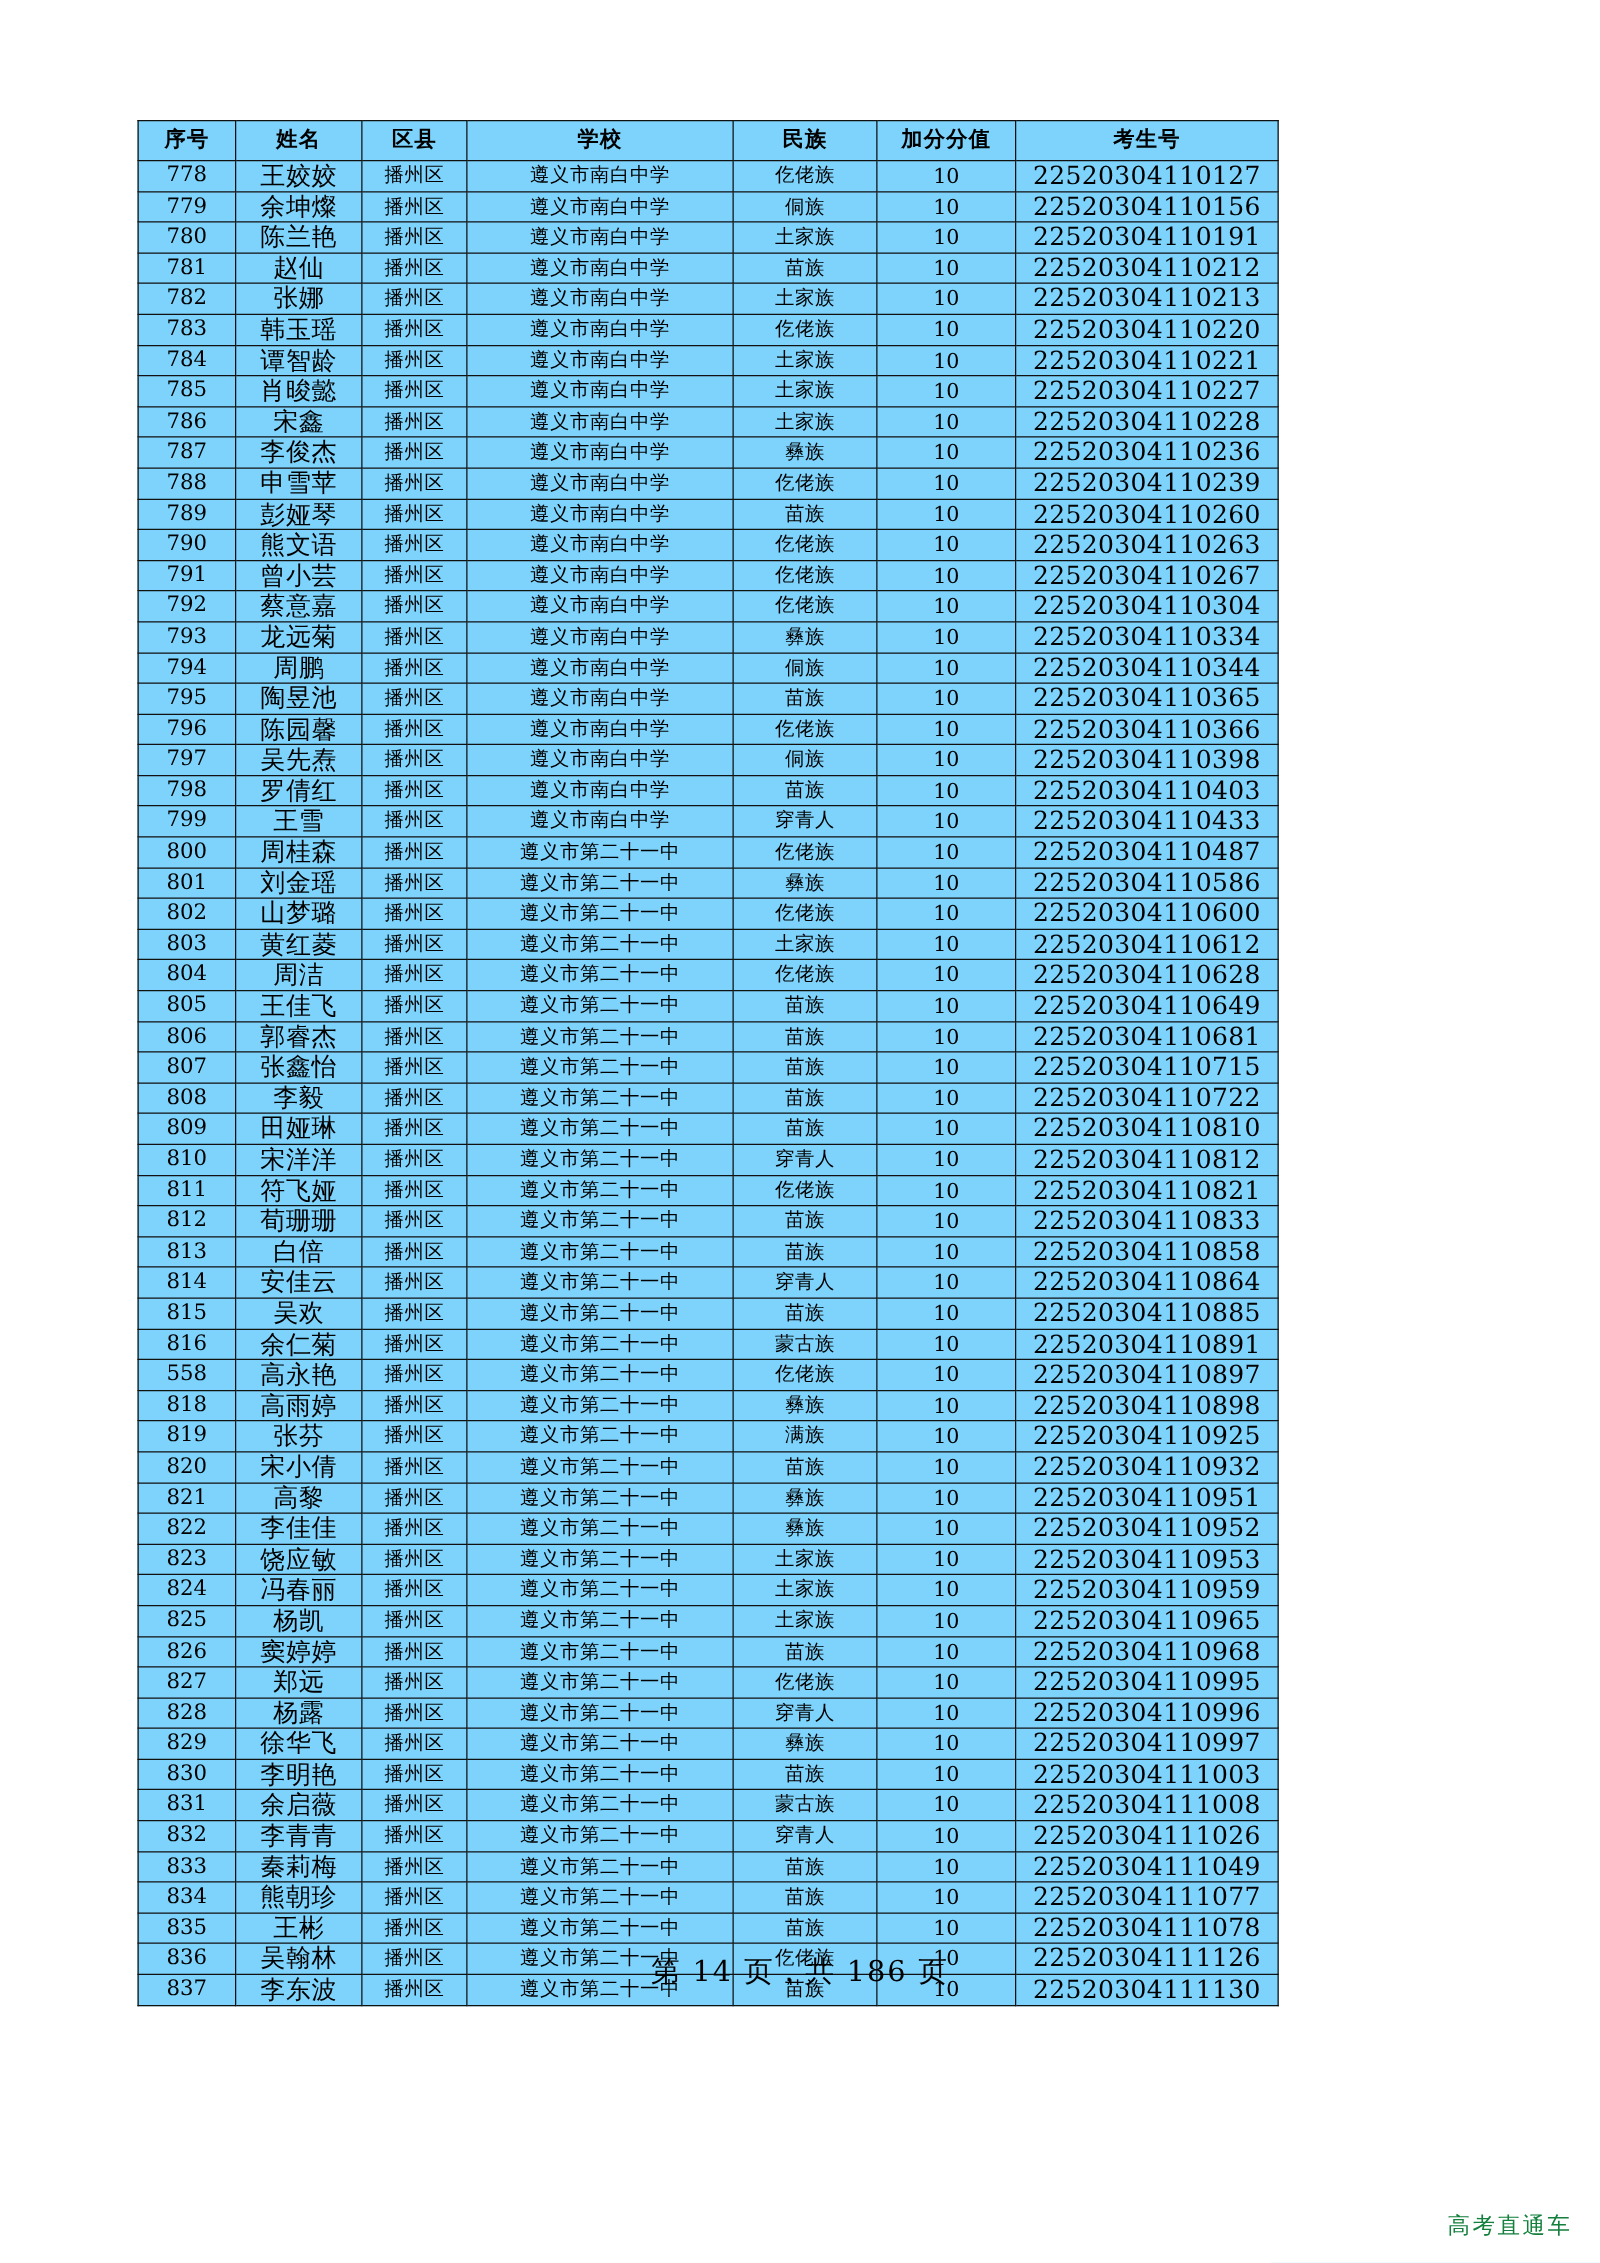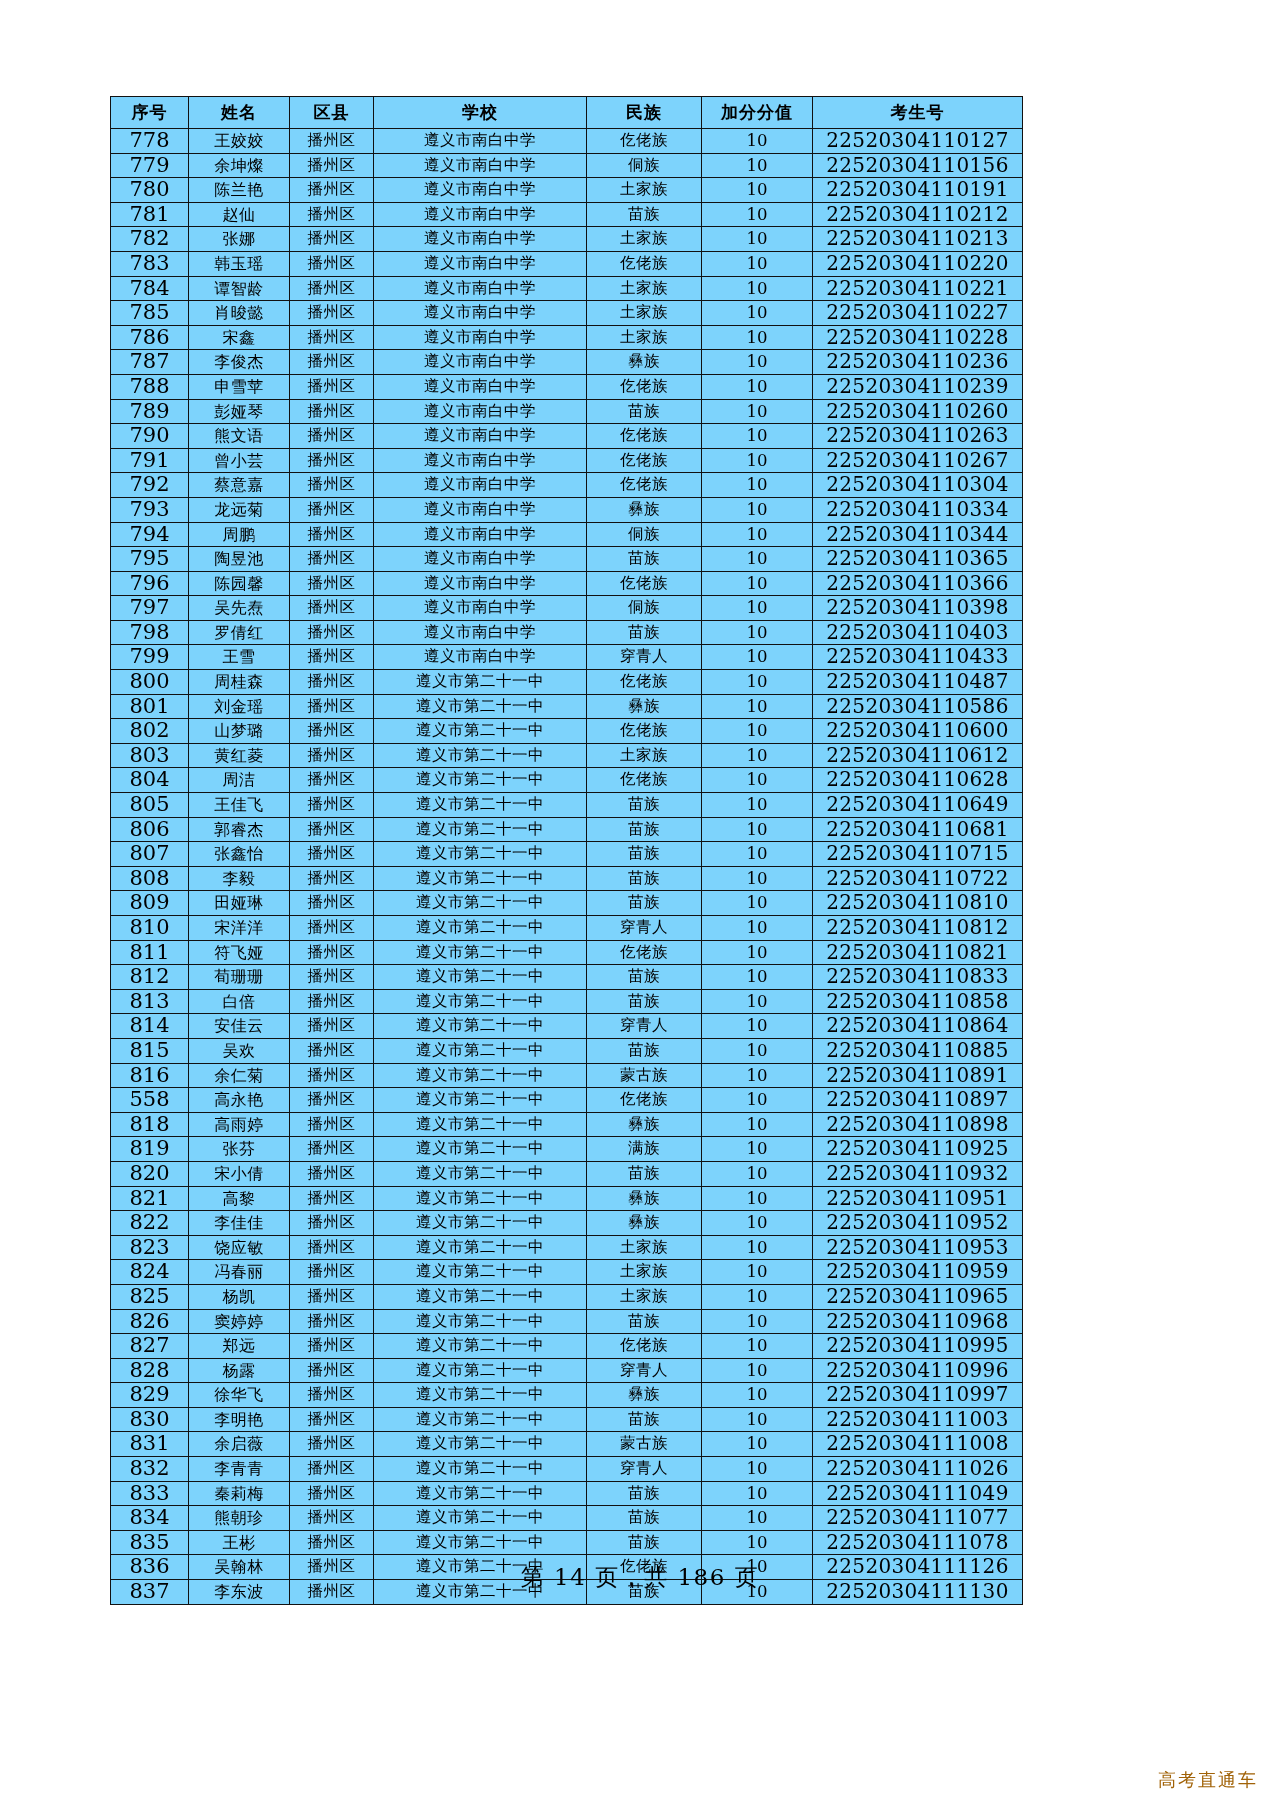--- a/index.html
+++ b/index.html
@@ -64,22 +64,22 @@
 
   
   col.c-idx    { width: 78px; }
   col.c-name   { width: 101px; }
   col.c-dist   { width: 84px; }
   col.c-school { width: 213px; }
   col.c-ethnic { width: 115px; }
   col.c-score  { width: 111px; }
   col.c-exam   { width: 210px; }
 
-  td.idx    { font-size: 21px; }
-  td.name   { font-size: 16px; letter-spacing: 0.5px; }
+  td.idx    { font-size: 17px; }
+  td.name   { font-size: 20px; letter-spacing: 0.5px; }
   td.dist   { font-size: 15.5px; letter-spacing: 0.5px; }
   td.school { font-size: 15.5px; letter-spacing: 0.5px; }
   td.ethnic { font-size: 15.5px; letter-spacing: 0.5px; }
   td.score  { font-size: 16.5px; }
   td.exam   { font-size: 20px; letter-spacing: 0.3px; }
 
   .footer {
     position: absolute;
     left: 0;
     top: 1562px;
@@ -88,21 +88,21 @@
     font-size: 23px;
     letter-spacing: 1.5px;
     font-family: "DejaVu Serif", "Liberation Serif", serif;
   }
 
   .watermark {
     position: absolute;
     right: 22px;
     bottom: 18px;
     font-size: 18px;
-    color: #a16207;
+    color: #15803d;
     letter-spacing: 2px;
     font-family: "DejaVu Sans", "Liberation Sans", sans-serif;
   }
 </style>
 </head>
 <body>
 
 <div class="page">
 
   <div class="table-wrap">

